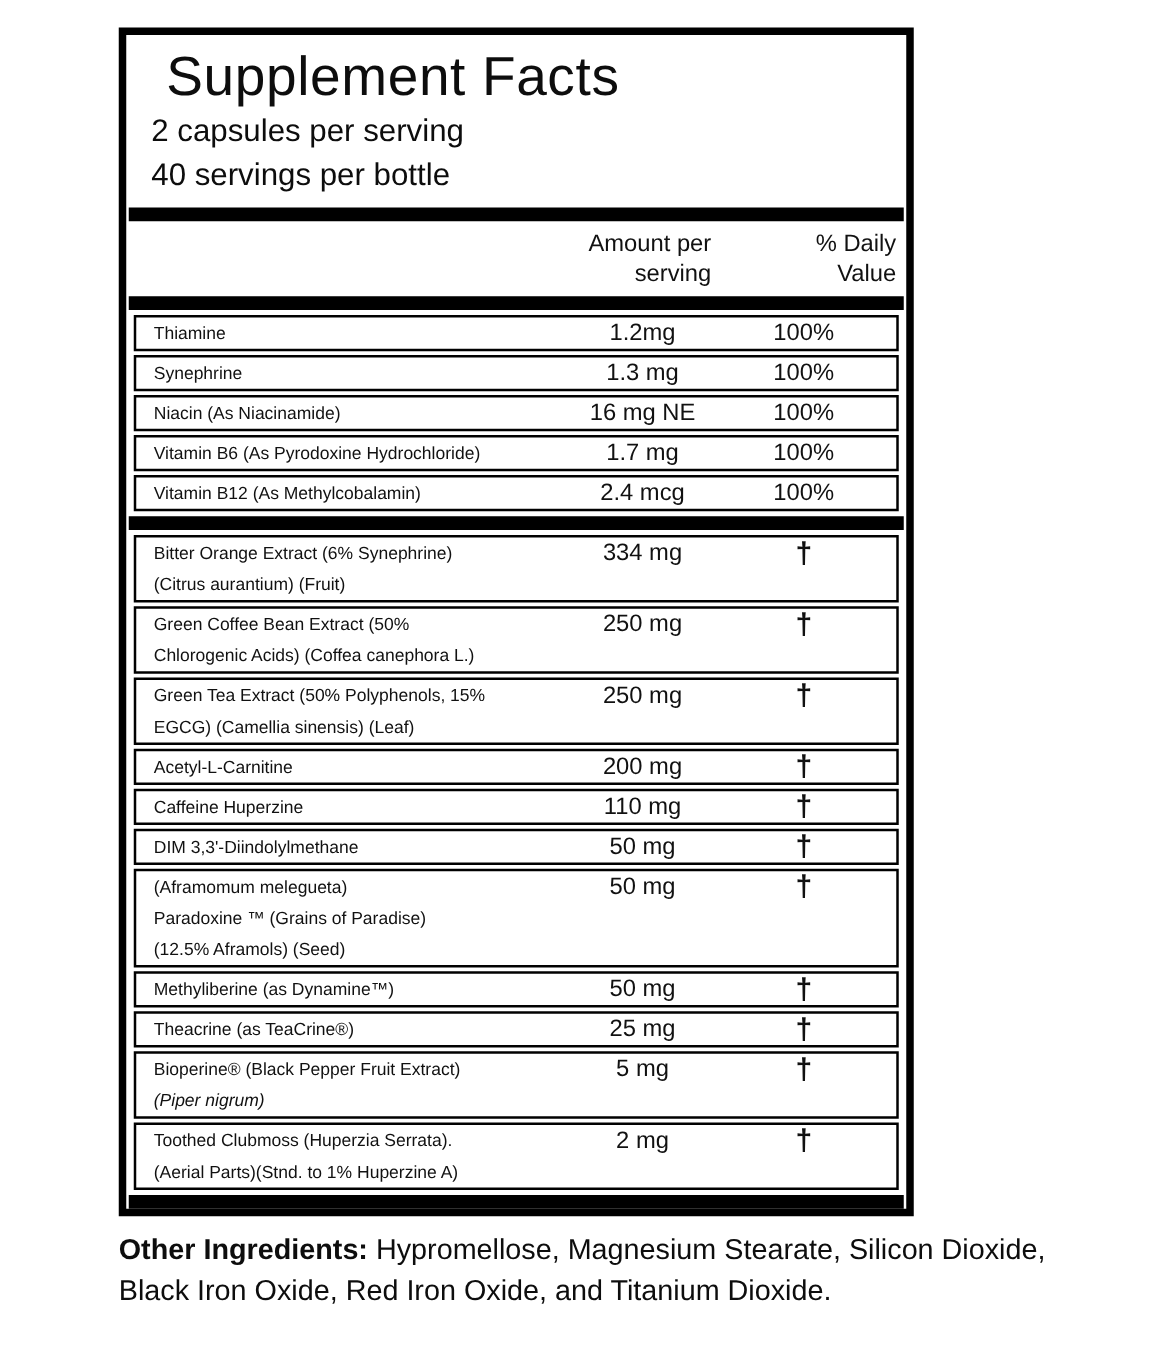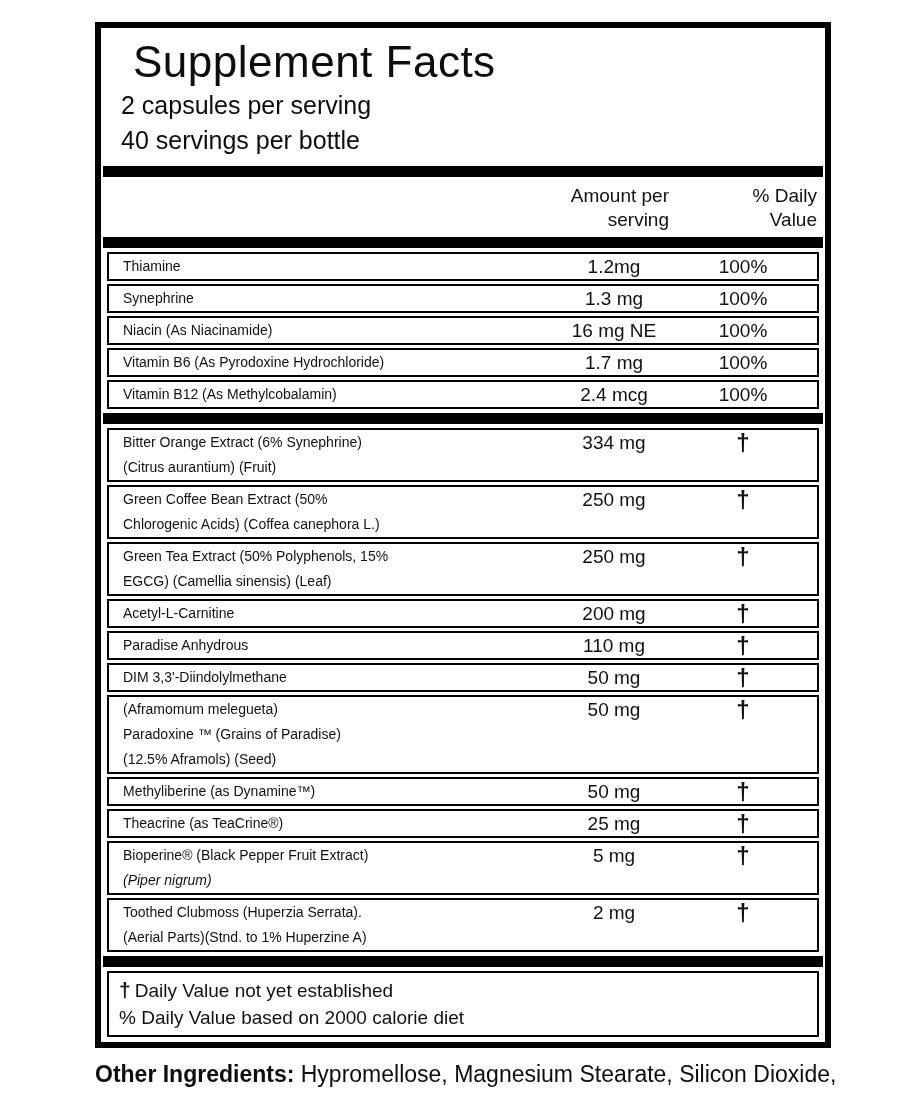--- a/index.html
+++ b/index.html
@@ -5,21 +5,21 @@
   * { box-sizing: border-box; margin: 0; padding: 0; }
   html, body {
     width: 920px; height: 1094px;
     background: #ffffff;
     font-family: "Liberation Sans", sans-serif;
     color: #111111;
     overflow: hidden;
   }
   .label {
     margin: 22px 0 0 95px;
-    width: 736px;
+    width: 636px;
     border: 6px solid #000;
     background: #fff;
   }
   .header { padding: 8px 16px 8px 20px; }
   .title {
     font-size: 44px;
     line-height: 1.18;
     padding-left: 12px;
     color: #0d0d0d;
     letter-spacing: 0.5px;
@@ -179,21 +179,21 @@
       </div>
       <div class="row">
         <div class="name-cell">
           <div class="name-line">Acetyl-L-Carnitine</div>
         </div>
         <div class="amount-cell">200 mg</div>
         <div class="dv-cell dagger">†</div>
       </div>
       <div class="row">
         <div class="name-cell">
-          <div class="name-line">Paradise Anhydrous</div>
+          <div class="name-line">Caffeine Huperzine</div>
         </div>
         <div class="amount-cell">110 mg</div>
         <div class="dv-cell dagger">†</div>
       </div>
       <div class="row">
         <div class="name-cell">
           <div class="name-line">DIM 3,3'-Diindolylmethane</div>
         </div>
         <div class="amount-cell">50 mg</div>
         <div class="dv-cell dagger">†</div>
@@ -234,21 +234,15 @@
           <div class="name-line">Toothed Clubmoss (Huperzia Serrata).</div>
           <div class="name-line">(Aerial Parts)(Stnd. to 1% Huperzine A)</div>
         </div>
         <div class="amount-cell">2 mg</div>
         <div class="dv-cell dagger">†</div>
       </div>
     </div>
 
   <div class="bar"></div>
 
-  <div class="footnote-wrap">
-    <div class="footnote">
-      <div><span class="fn-dagger">†</span><span>Daily Value not yet established</span></div>
-      <div>% Daily Value based on 2000 calorie diet</div>
-    </div>
-  </div>
 </div>
 
 <p class="other"><b>Other Ingredients:</b><span> Hypromellose, Magnesium Stearate, Silicon Dioxide, Black Iron Oxide, Red Iron Oxide, and Titanium Dioxide.</span></p>
 
 </body></html>

